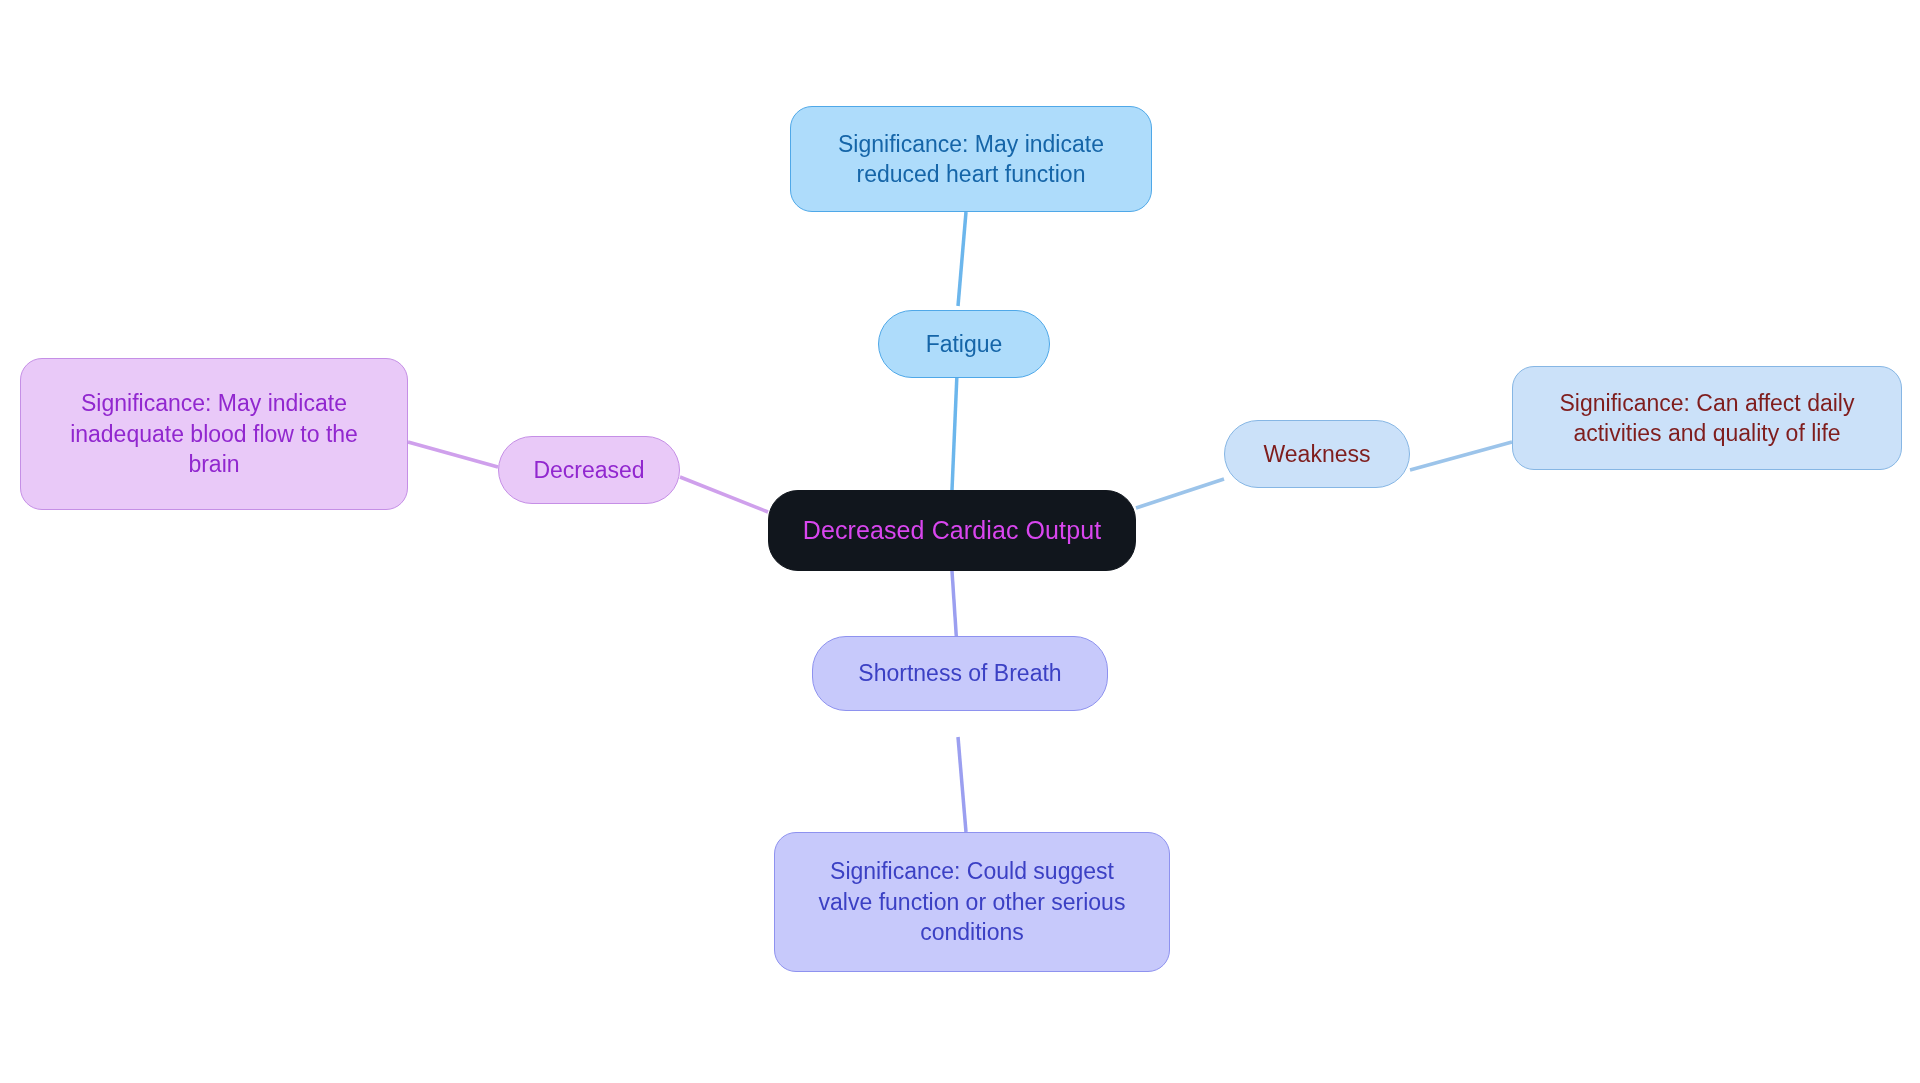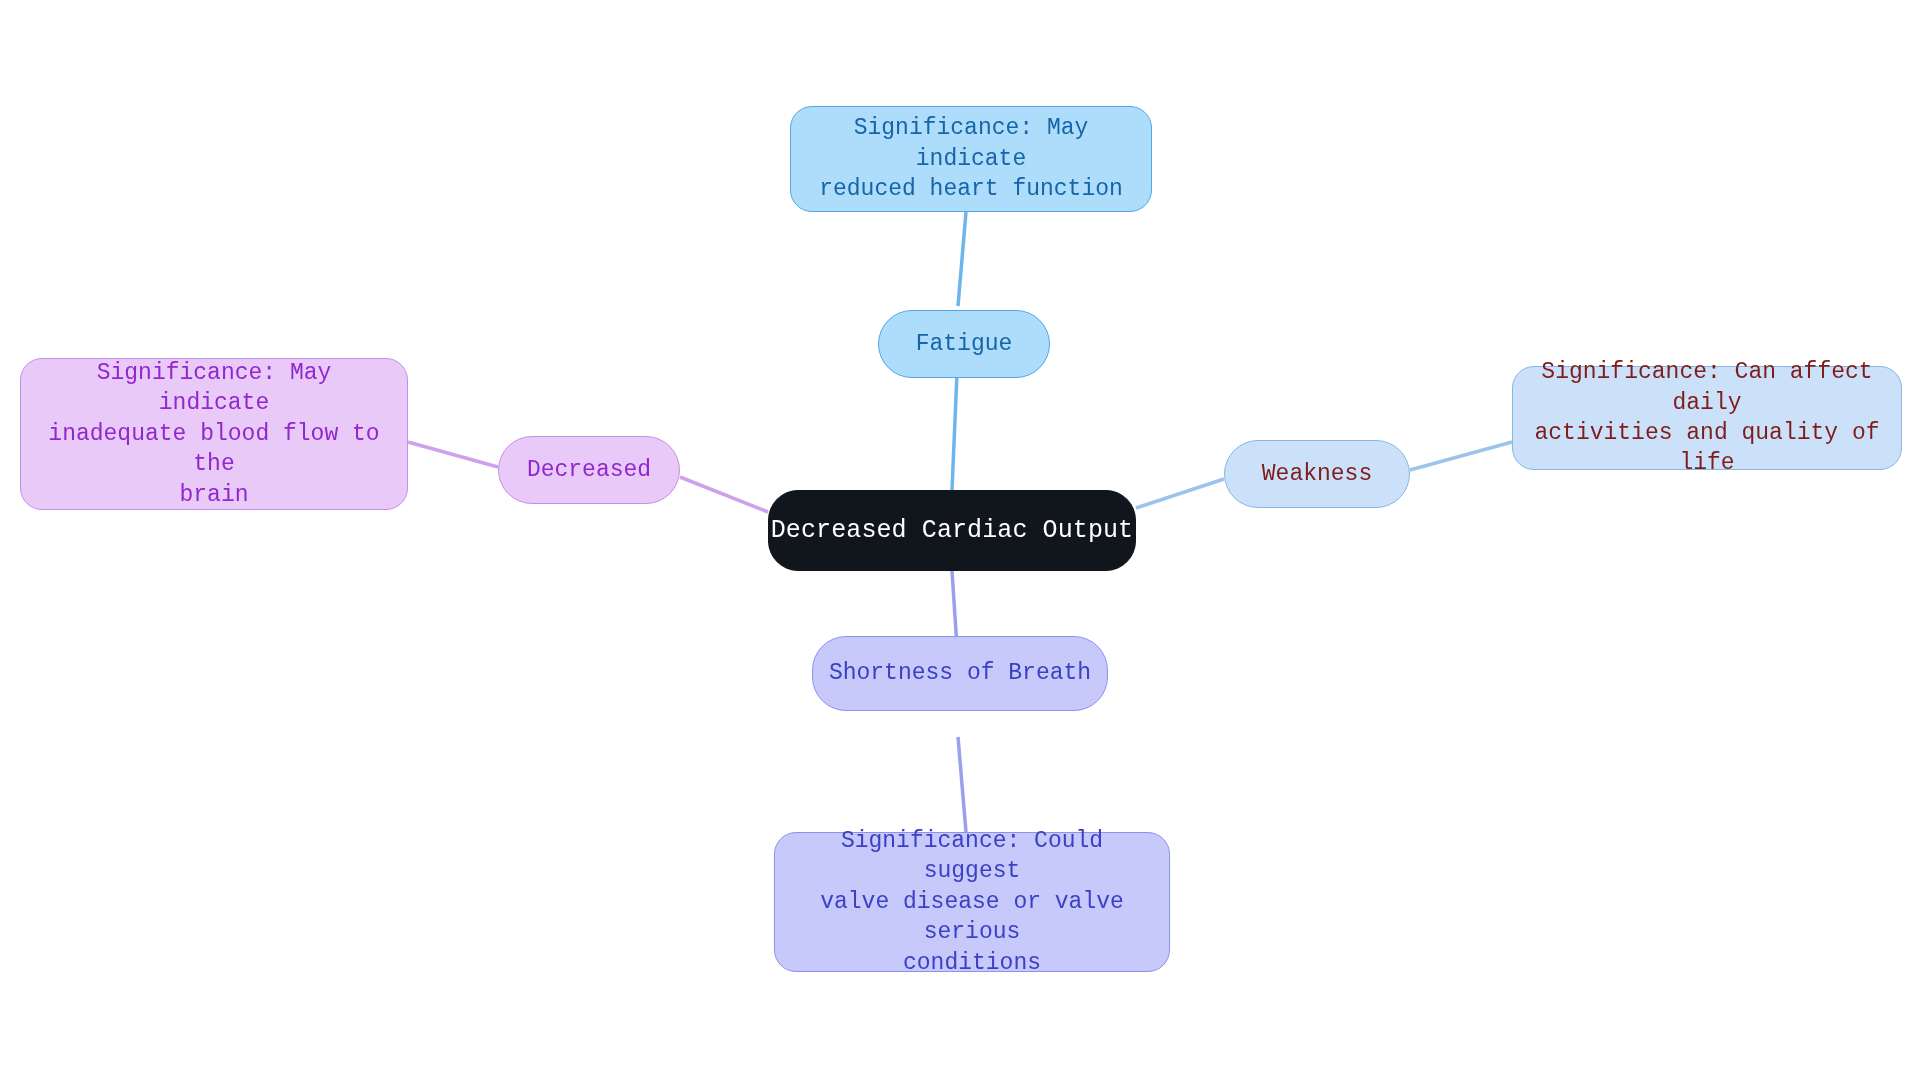--- a/index.html
+++ b/index.html
@@ -29,25 +29,24 @@
   }
   .node {
     position: absolute;
     box-sizing: border-box;
     display: flex;
     align-items: center;
     justify-content: center;
     text-align: center;
     line-height: 1.32;
     white-space: pre-line;
-    font-family: Liberation Mono, monospace;
   }
   .node-root {
     background: #11161d;
-    color: #ffffff;
+    color: #d946ef;
     border: 1px solid #11161d;
     border-radius: 30px;
     font-size: 25px;
     letter-spacing: 0.1px;
   }
   .node-branch {
     border-radius: 34px;
     border-width: 1.5px;
     border-style: solid;
     font-size: 23px;
@@ -89,36 +88,36 @@
 
   <div class="node node-branch t-fatigue" style="left:878px; top:310px; width:172px; height:68px;">
     <span>Fatigue</span>
   </div>
 
   <div class="node node-leaf t-fatigue" style="left:790px; top:106px; width:362px; height:106px;">
     <span>Significance: May indicate
 reduced heart function</span>
   </div>
 
-  <div class="node node-branch t-weakness" style="left:1224px; top:440px; width:186px; height:68px;">
+  <div class="node node-branch t-weakness" style="left:1224px; top:420px; width:186px; height:68px;">
     <span>Weakness</span>
   </div>
 
   <div class="node node-leaf t-weakness" style="left:1512px; top:366px; width:390px; height:104px;">
     <span>Significance: Can affect daily
 activities and quality of life</span>
   </div>
 
   <div class="node node-branch t-breath" style="left:812px; top:636px; width:296px; height:75px;">
     <span>Shortness of Breath</span>
   </div>
 
   <div class="node node-leaf t-breath" style="left:774px; top:832px; width:396px; height:140px;">
     <span>Significance: Could suggest
-valve disease or valve serious
+valve function or other serious
 conditions</span>
   </div>
 
   <div class="node node-branch t-dizziness" style="left:498px; top:436px; width:182px; height:68px;">
     <span>Decreased</span>
   </div>
 
   <div class="node node-leaf t-dizziness" style="left:20px; top:358px; width:388px; height:152px;">
     <span>Significance: May indicate
 inadequate blood flow to the

